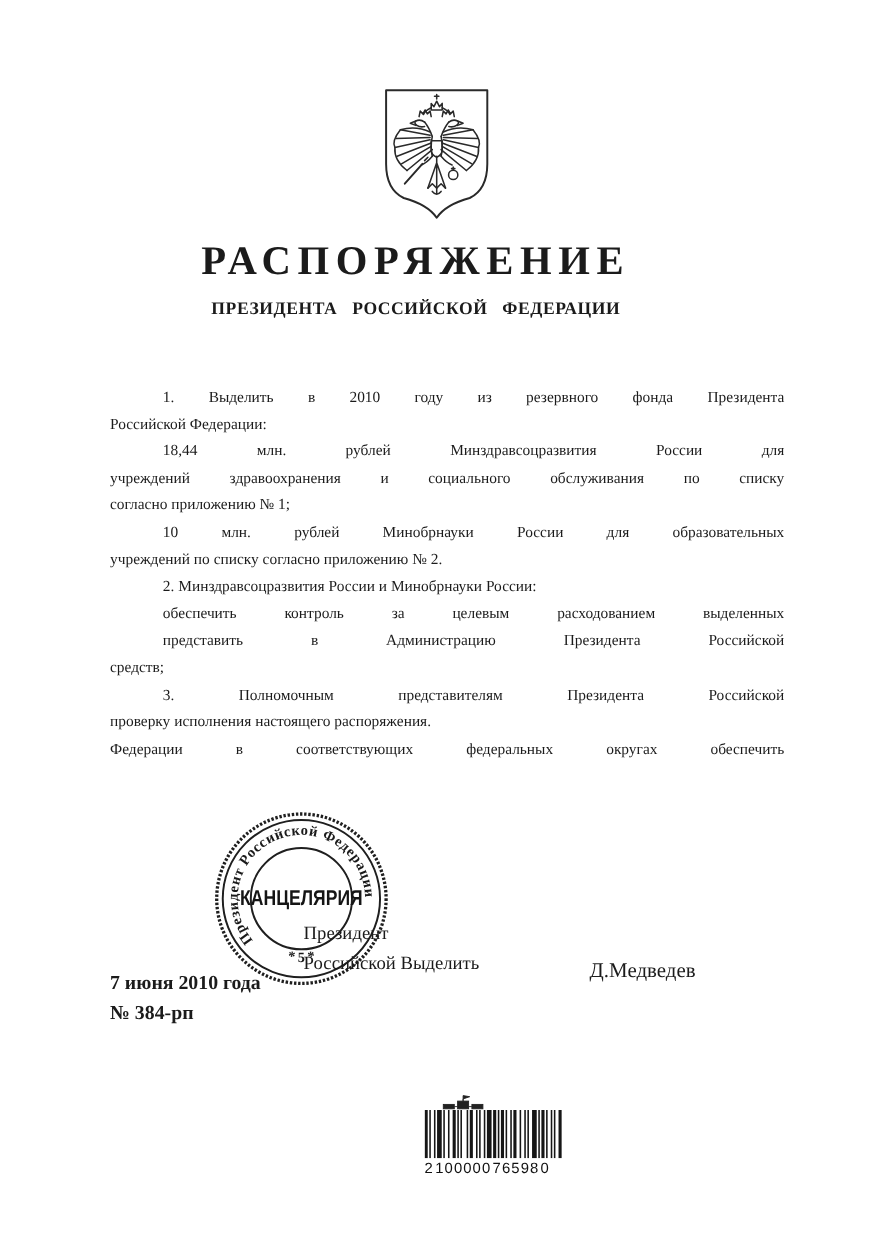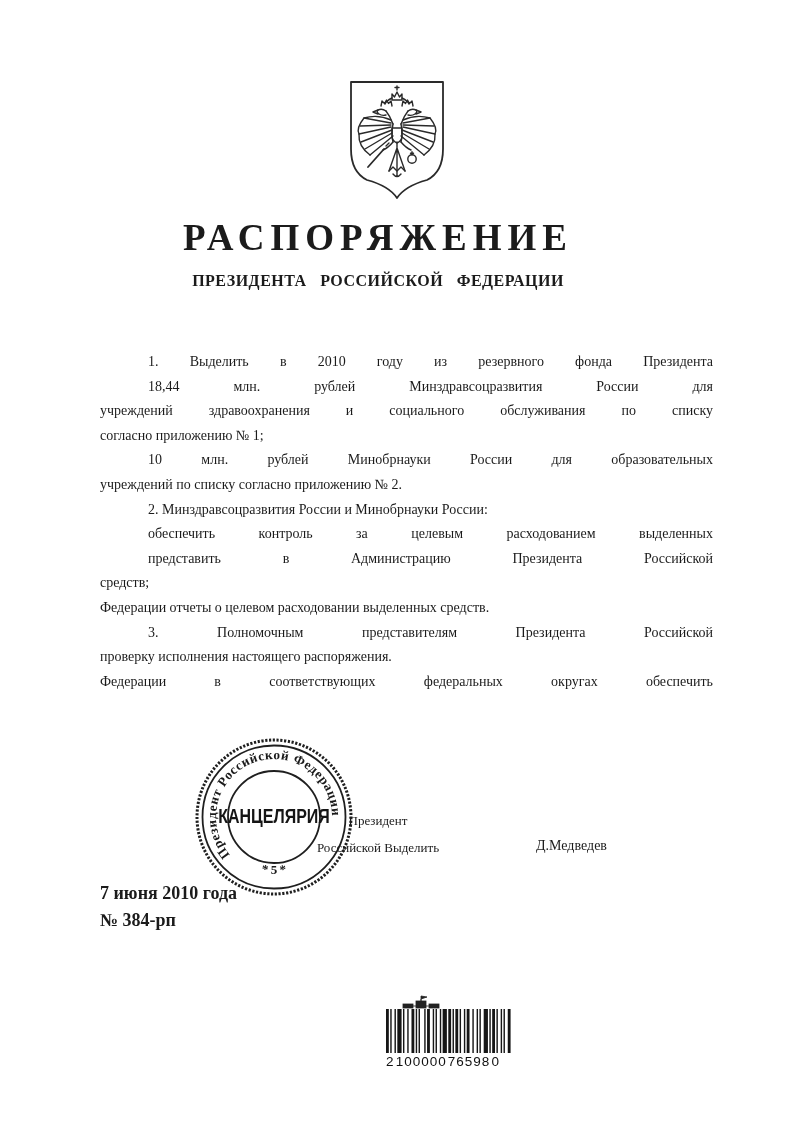--- a/index.html
+++ b/index.html
@@ -43,27 +43,27 @@
   }
   .doc-body .line.first{text-indent:48px;}
   .doc-body .line.last{text-align-last:left;}
 
   
   .stamp{left:182px;top:735px;width:184px;height:164px;}
   .stamp svg{display:block;width:100%;height:100%;}
 
   
   .sig-left{
-    left:276px;top:808px;width:204px;
-    text-align:center;
-    font-size:13px;line-height:26.5px;
+    left:276px;top:836px;width:204px;
+    text-align:left;
+    font-size:17px;line-height:26.5px;
   }
   .sig-name{
-    left:536px;top:838px;
-    font-size:14px;
+    left:536px;top:872px;
+    font-size:19px;
   }
 
   
   .footer-block{
     left:100px;top:880px;
     font-size:18px;line-height:26.5px;font-weight:bold;
   }
 
   
   .barcode{left:386px;top:995px;width:128px;}
@@ -123,30 +123,30 @@
         <path d="M49 95 L53 91 L57 95 L61 91 L65 95"></path>
       </g>
     </svg>
   </div>
 
   <div class="abs title">РАСПОРЯЖЕНИЕ</div>
   <div class="abs subtitle">ПРЕЗИДЕНТА РОССИЙСКОЙ ФЕДЕРАЦИИ</div>
 
   <div class="abs doc-body">
       <div class="line first">1. Выделить в 2010 году из резервного фонда Президента</div>
+      <div class="line last">Российской Федерации:</div>
       <div class="line first">18,44 млн. рублей Минздравсоцразвития России для</div>
       <div class="line">учреждений здравоохранения и социального обслуживания по списку</div>
       <div class="line last">согласно приложению № 1;</div>
       <div class="line first">10 млн. рублей Минобрнауки России для образовательных</div>
       <div class="line last">учреждений по списку согласно приложению № 2.</div>
       <div class="line first last">2. Минздравсоцразвития России и Минобрнауки России:</div>
       <div class="line first">обеспечить контроль за целевым расходованием выделенных</div>
       <div class="line first">представить в Администрацию Президента Российской</div>
       <div class="line last">средств;</div>
-      <div class="line last">Федерации отчеты о целевом расходовании выделенных средств.</div>
       <div class="line first">3. Полномочным представителям Президента Российской</div>
       <div class="line last">проверку исполнения настоящего распоряжения.</div>
       <div class="line">Федерации в соответствующих федеральных округах обеспечить</div>
     </div>
 
   <div class="abs stamp">
     <svg viewBox="0 0 184 164" xmlns="http://www.w3.org/2000/svg">
       <defs>
         <path id="ringPath" d="M 51 123 A 58 58 0 1 1 133 123" fill="none"></path>
         <path id="botPath" d="M 47 118 A 58 58 0 0 0 137 118" fill="none"></path>

